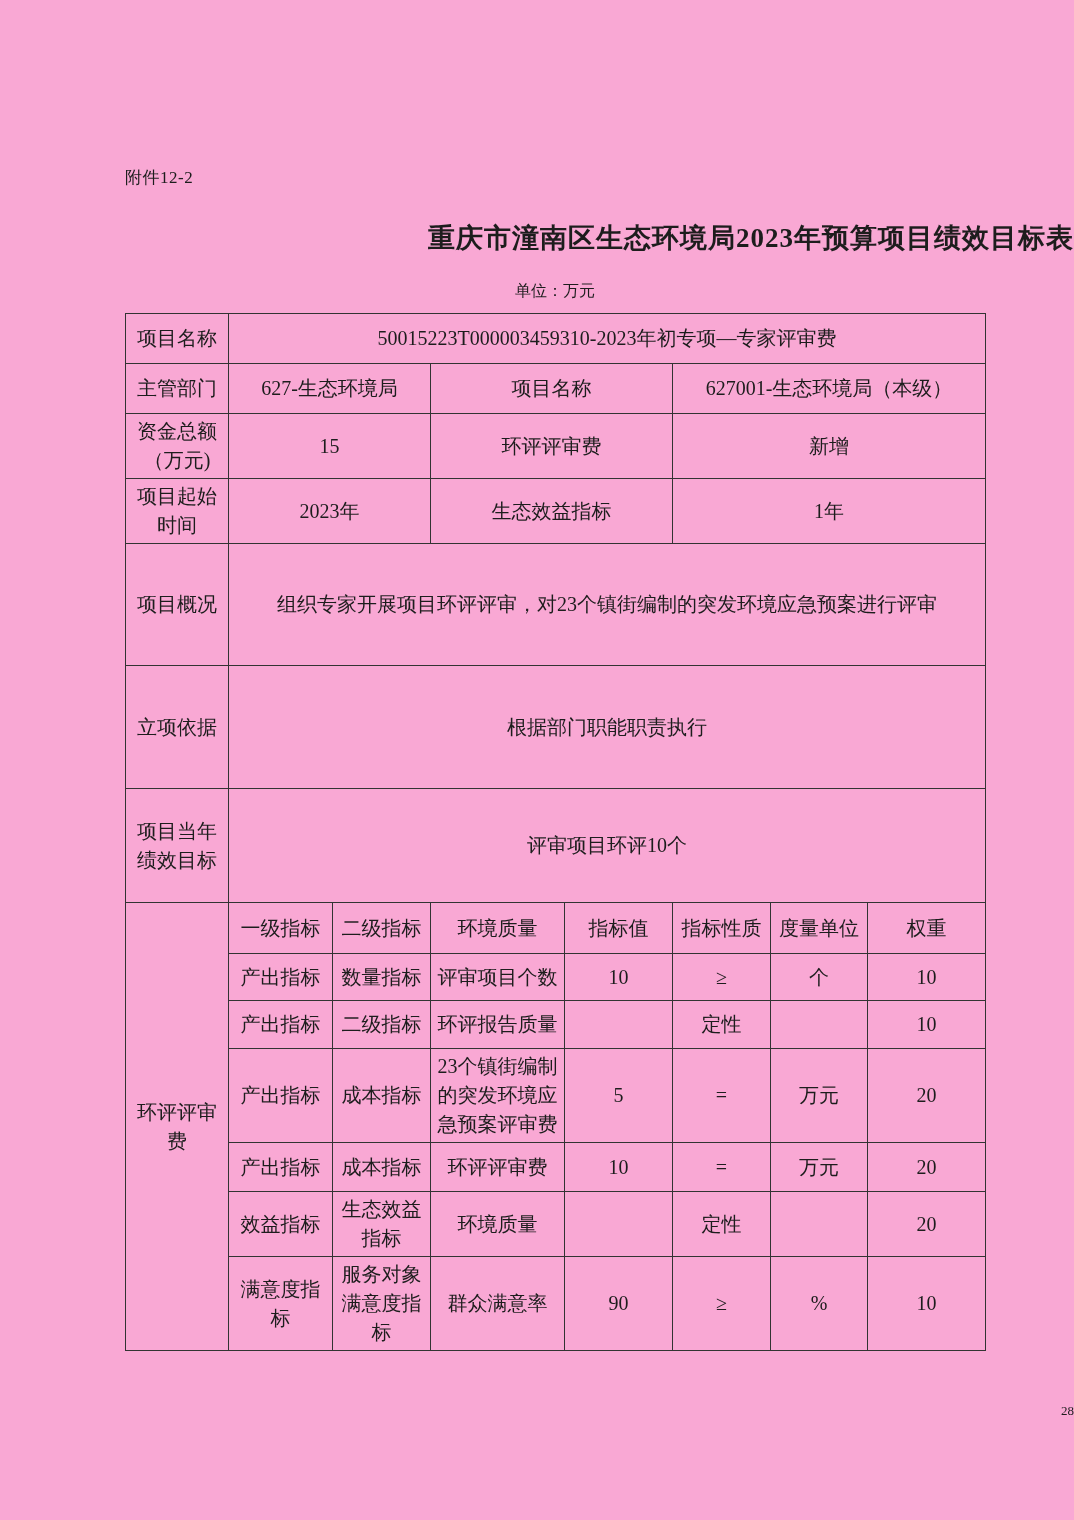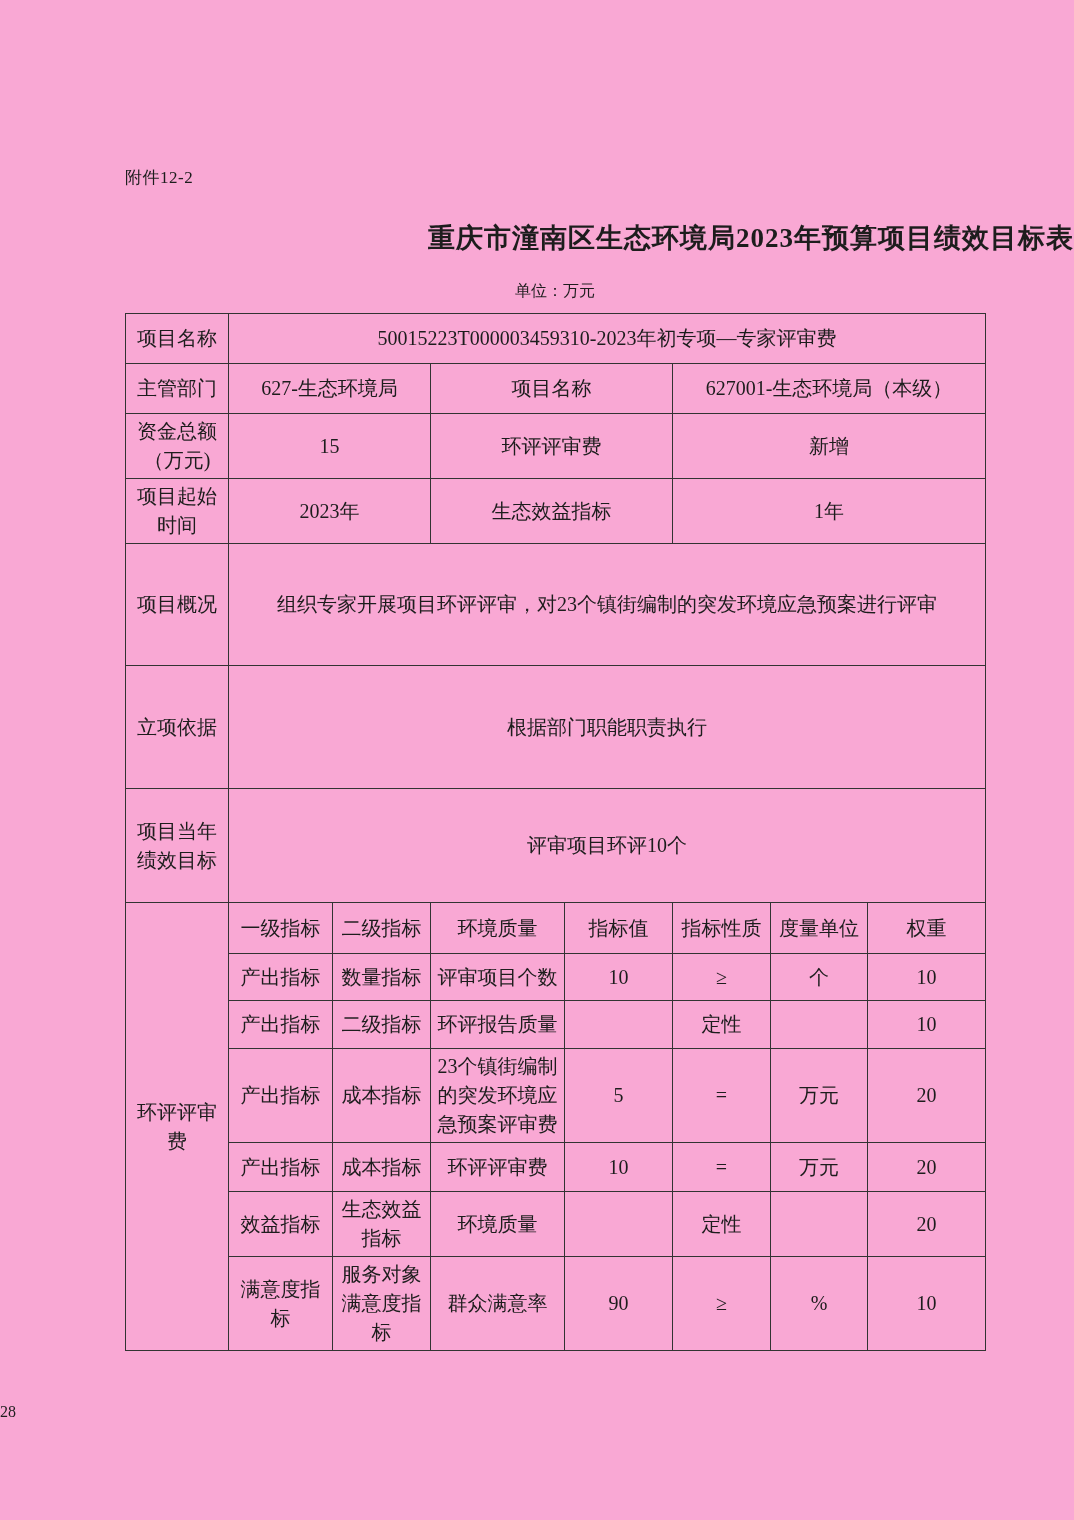--- a/index.html
+++ b/index.html
@@ -71,22 +71,22 @@
   tr.ri2 { height: 48px; }
   tr.ri3 { height: 76px; }
   tr.ri4 { height: 49px; }
   tr.ri5 { height: 52px; }
   tr.ri6 { height: 51px; }
   .page-number {
     position: absolute;
     left: 0;
     top: 1403px;
     width: 1074px;
-    text-align: left;
-    font-size: 16px;
+    text-align: right;
+    font-size: 13px;
   }
 </style>
 </head>
 <body>
 
 <div class="page">
 
   <div class="attachment-label">附件12-2</div>
 
   <div class="doc-title">重庆市潼南区生态环境局2023年预算项目绩效目标表</div>

